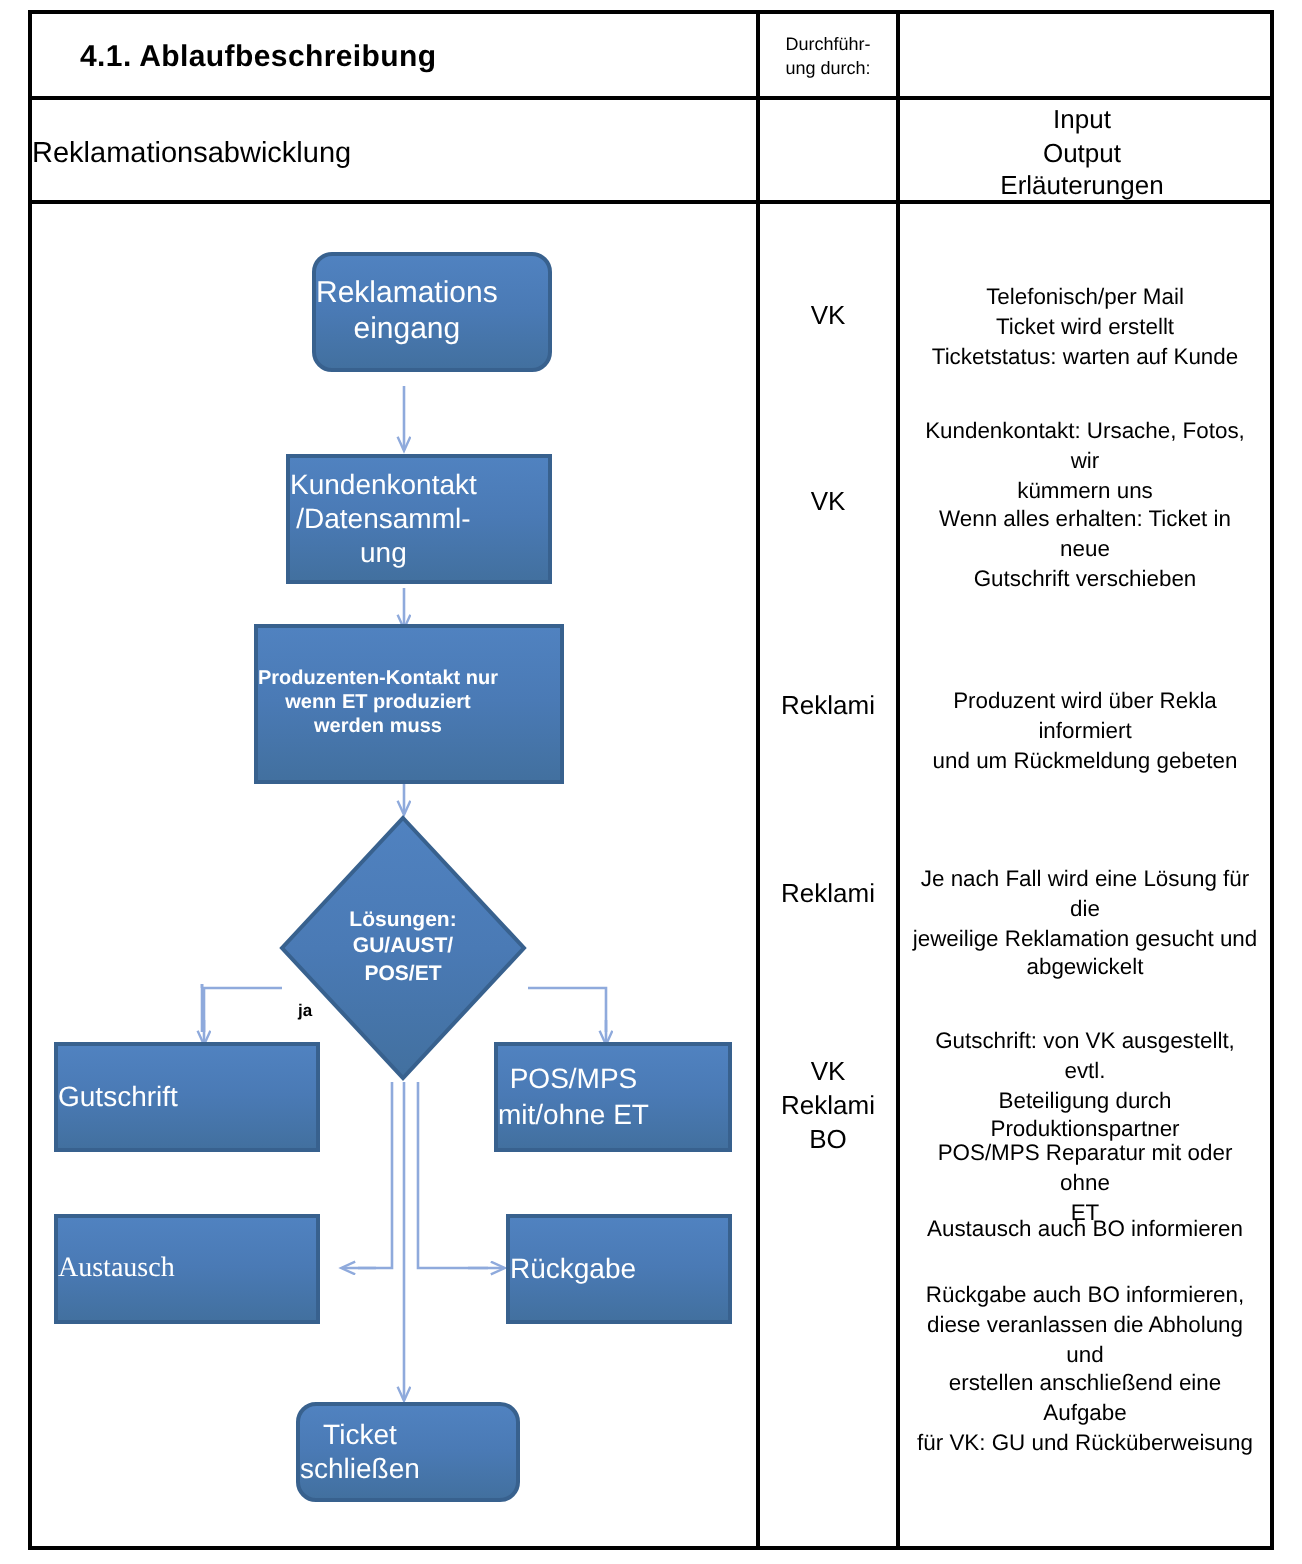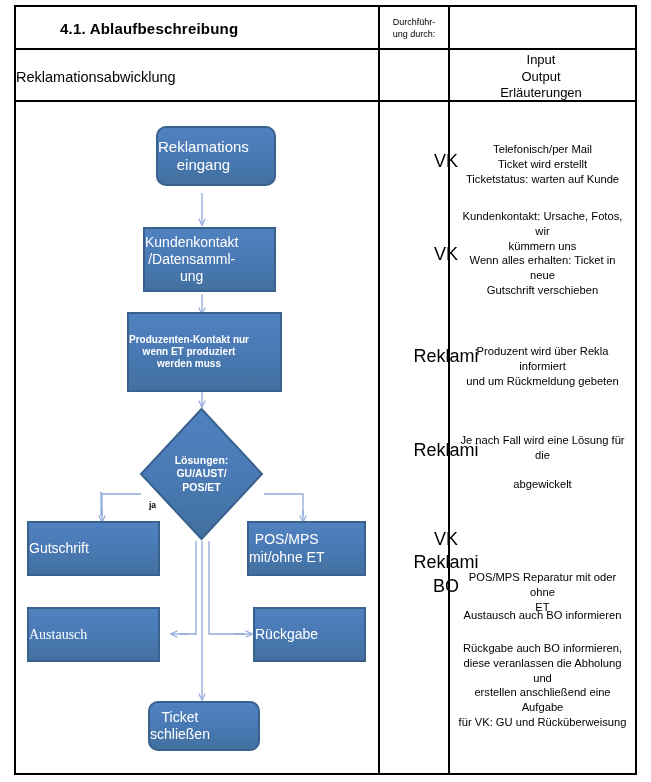--- a/index.html
+++ b/index.html
@@ -24,21 +24,21 @@
     border: 2px solid #000;
   }
   .vline { position: absolute; top: 0; bottom: 0; width: 2px; background: #000; }
   .hline { position: absolute; left: 0; right: 0; height: 2px; background: #000; }
 
   
   .cell { position: absolute; }
 
   .title-cell {
     left: 0; top: 0; width: 362px; height: 43px;
-    display: flex; align-items: center; padding-left: 20px;
+    display: flex; align-items: center;
   }
   .title-text {
     padding-left: 24px;
     font-size: 15px; font-weight: bold; color: #000;
     letter-spacing: .2px;
   }
 
   .durch-cell {
     left: 364px; top: 0; width: 68px; height: 43px;
     display: flex; align-items: center; justify-content: center;
@@ -69,21 +69,21 @@
   }
   .role-col {
     position: absolute; left: 364px; top: 97px; width: 68px; bottom: 0;
   }
   .note-col {
     position: absolute; left: 434px; top: 97px; width: 185px; bottom: 0;
   }
 
   .role {
     position: absolute; width: 68px;
-    text-align: center; font-size: 18px; color: #000; line-height: 1.3; margin-left: 32px;
+    text-align: center; font-size: 13px; color: #000; line-height: 1.3;
   }
   .note {
     position: absolute; width: 185px;
     text-align: center; font-size: 11.2px; color: #000; line-height: 1.32;
     padding: 0 6px;
   }
 
   
   .node {
     position: absolute;
@@ -313,24 +313,29 @@
         <span>Gutschrift verschieben</span>
       </div>
 
       <div class="note" style="top:240px;">
         <span>Produzent wird über Rekla informiert</span><br>
         <span>und um Rückmeldung gebeten</span>
       </div>
 
       <div class="note" style="top:329px;">
         <span>Je nach Fall wird eine Lösung für die</span><br>
-        <br>
+        <span>jeweilige Reklamation gesucht und</span><br>
         <span>abgewickelt</span>
       </div>
 
+      <div class="note" style="top:410px;">
+        <span>Gutschrift: von VK ausgestellt, evtl.</span><br>
+        <span>Beteiligung durch</span><br>
+        <span>Produktionspartner</span>
+      </div>
 
       <div class="note" style="top:466px;">
         <span>POS/MPS Reparatur mit oder ohne</span><br>
         <span>ET</span>
       </div>
 
       <div class="note" style="top:504px;">
         <span>Austausch auch BO informieren</span>
       </div>
 

